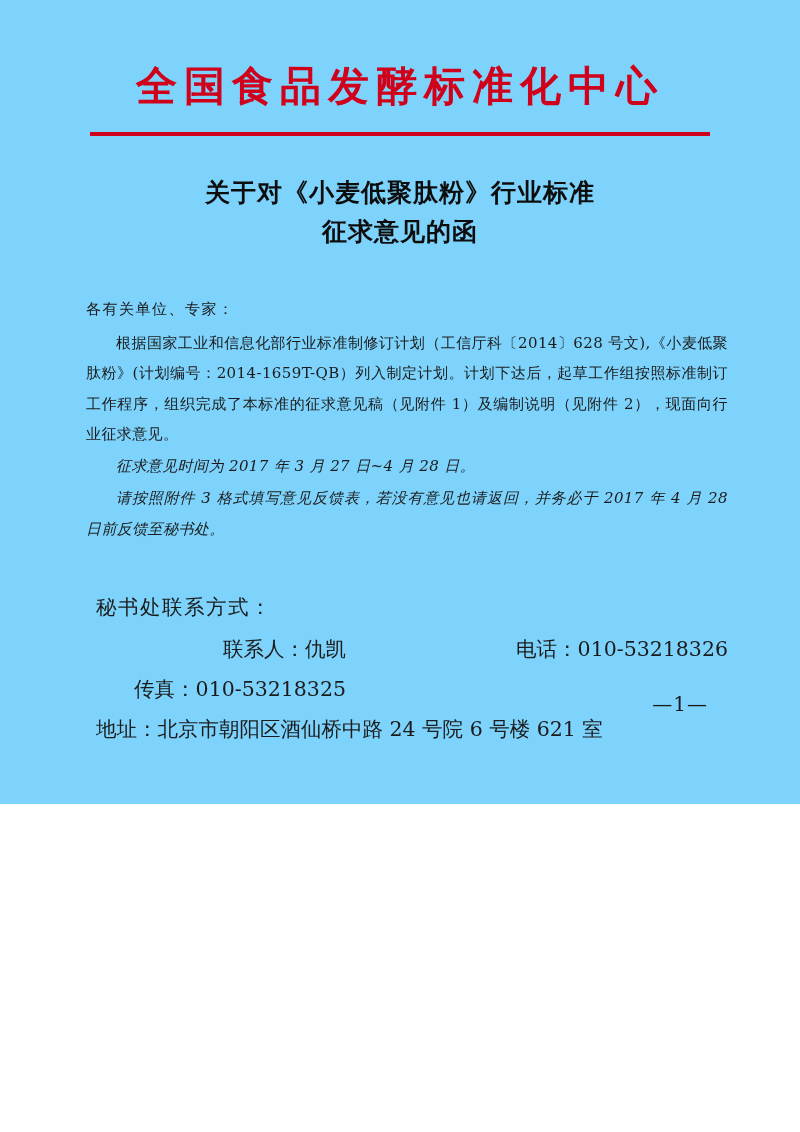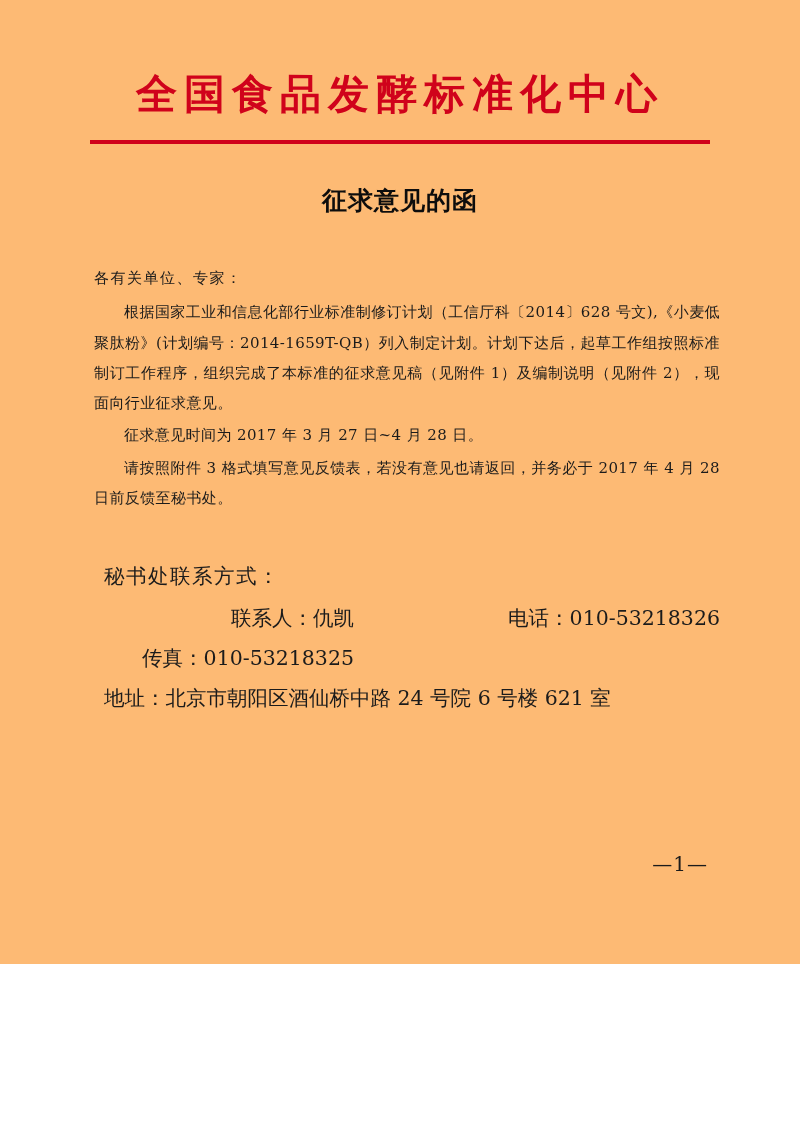--- a/index.html
+++ b/index.html
@@ -10,24 +10,24 @@
     width: 800px;
     height: 1132px;
     background: #ffffff;
     font-family: "DejaVu Serif", "Liberation Serif", serif;
     color: #1a1a1a;
     overflow: hidden;
   }
   .page {
     position: relative;
     width: 800px;
-    height: 964px;
+    height: 804px;
     box-sizing: border-box;
-    padding: 8px;
-    background: #fdba74;
+    padding: 0;
+    background: #7dd3fc;
   }
   
   .masthead {
     text-align: center;
     padding-top: 62px;
   }
   .masthead-title {
     color: #d0021b;
     font-family: "DejaVu Serif", "Liberation Serif", serif;
     font-weight: bold;
@@ -76,20 +76,21 @@
     letter-spacing: 1.5px;
   }
   p.para {
     margin: 0;
     text-indent: 2em;
     text-align: justify;
     text-justify: inter-ideograph;
   }
   p.para + p.para {
     margin-top: 2px;
+    font-style: italic;
   }
   
   .contact-block {
     margin: 44px 72px 0 96px;
     font-size: 20.5px;
     line-height: 1.95;
     color: #1b1b1b;
   }
   .contact-head {
     letter-spacing: 1.5px;
@@ -124,20 +125,21 @@
 
 <div class="page">
 
   <div class="masthead">
     <div class="masthead-title">全国食品发酵标准化中心</div>
     <div class="masthead-rule"></div>
   </div>
 
 
   <div class="doc-title">
+    <span class="line1">关于对《小麦低聚肽粉》行业标准</span>
     <span class="line2">征求意见的函</span>
   </div>
 
   <div class="body-block">
     <div class="salutation">各有关单位、专家：</div>
     <p class="para">根据国家工业和信息化部行业标准制修订计划（工信厅科〔2014〕628 号文),《小麦低聚肽粉》(计划编号：2014-1659T-QB）列入制定计划。计划下达后，起草工作组按照标准制订工作程序，组织完成了本标准的征求意见稿（见附件 1）及编制说明（见附件 2），现面向行业征求意见。</p>
     <p class="para">征求意见时间为 2017 年 3 月 27 日~4 月 28 日。</p>
     <p class="para">请按照附件 3 格式填写意见反馈表，若没有意见也请返回，并务必于 2017 年 4 月 28 日前反馈至秘书处。</p>
   </div>
 

